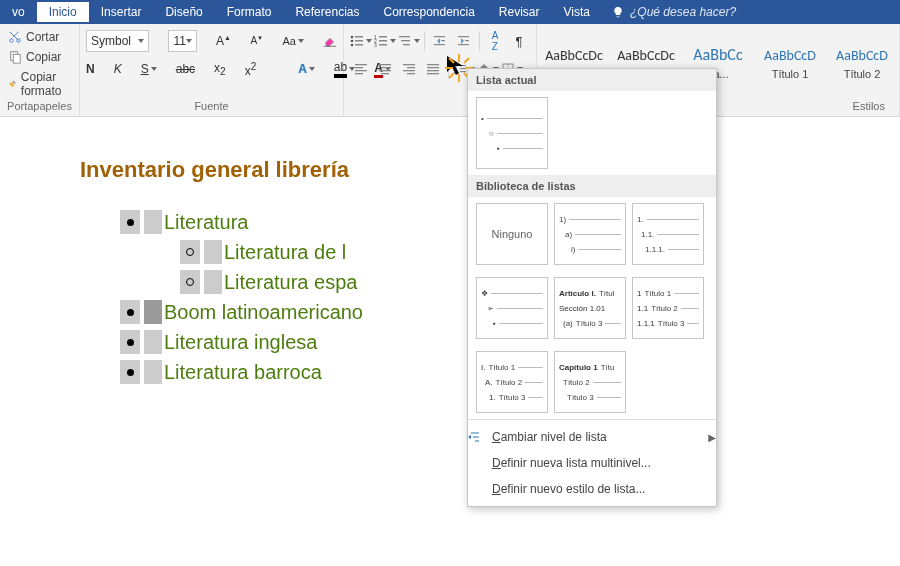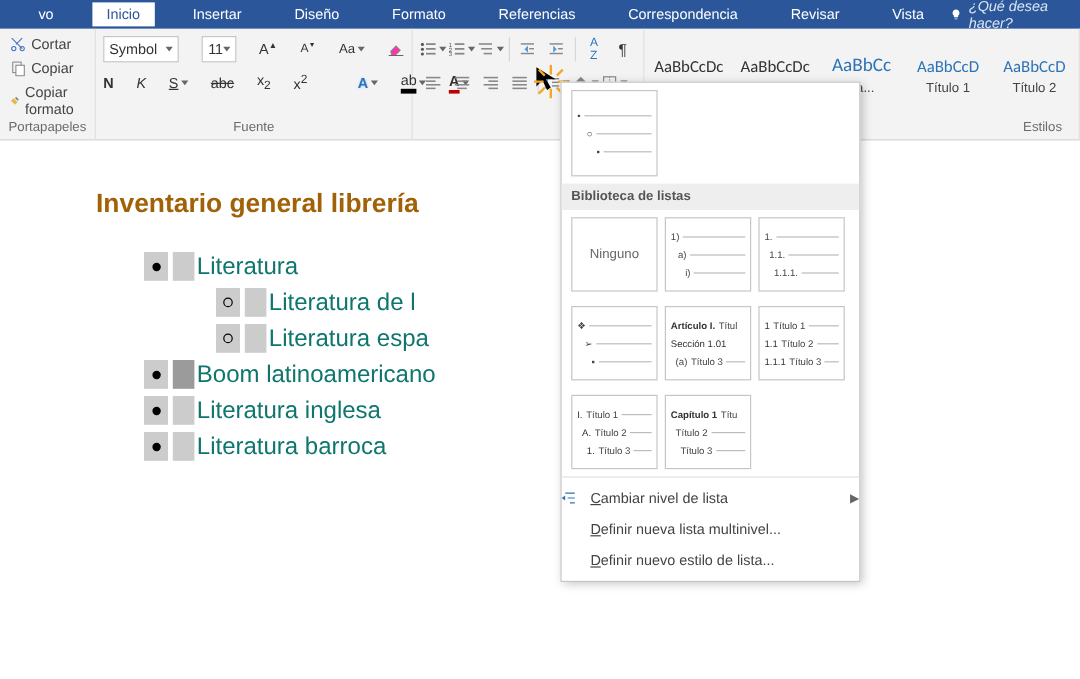--- a/index.html
+++ b/index.html
@@ -1,18 +1,18 @@
 <!DOCTYPE html>
 <html><head>
 <meta charset="utf-8">
 <style>
 * { box-sizing: border-box; margin: 0; padding: 0; }
 body { font-family: "Segoe UI", Tahoma, sans-serif; font-size: 12px; color: #333; background: #fff; width: 900px; overflow: hidden; }
 .tabs { background: #2b579a; color: #fff; display: flex; align-items: center; height: 24px; font-size: 12px; }
-.tab { padding: 0 12px; height: 20px; display: flex; align-items: center; cursor: pointer; margin-left: 20px; }
+.tab { padding: 0 12px; height: 20px; display: flex; align-items: center; cursor: pointer; }
 .tab.active { background: #fff; color: #2b579a; }
 .tell-me { display: flex; align-items: center; padding: 0 10px; color: #dbe5f3; font-style: italic; }
 .tell-me svg { margin-right: 6px; }
 .ribbon { background: #f3f3f4; border-bottom: 1px solid #d6d6d6; display: flex; height: 93px; }
 .group { border-right: 1px solid #e1e1e1; display: flex; flex-direction: column; justify-content: space-between; padding: 4px 4px 2px 4px; }
 .group-label { text-align: center; font-size: 11px; color: #6b6b6b; padding-bottom: 2px; }
 .g-body { display: flex; flex-direction: column; gap: 2px; }
 .clip-row { display: flex; align-items: center; gap: 4px; padding: 2px 4px; cursor: pointer; font-size: 12px; color: #444; }
 .font-row { display: flex; align-items: center; gap: 19px; }
 .font-name { border: 1px solid #c6c6c6; background: #fff; height: 22px; width: 96px; padding: 0 4px; display: flex; align-items: center; font-size: 12px; }
@@ -20,21 +20,21 @@
 .ibtn { width: 22px; height: 22px; display: inline-flex; align-items: center; justify-content: center; cursor: pointer; border-radius: 2px; }
 .row { display: flex; align-items: center; gap: 2px; }
 .sep-v { width: 1px; background: #d6d6d6; height: 20px; margin: 0 2px; }
 .para-rows { display: flex; flex-direction: column; gap: 6px; }
 .styles-body { display: flex; align-items: flex-start; gap: 6px; padding-top: 8px; }
 .style-tile { width: 66px; text-align: center; font-size: 11px; color: #444; cursor: pointer; }
 .style-preview { font-family: Calibri, sans-serif; font-size: 14px; color: #333; margin-bottom: 4px; height: 28px; display: flex; align-items: flex-end; justify-content: center; overflow: hidden; white-space: nowrap; }
 .style-preview.heading { color: #2e74b5; font-size: 16px; }
 .document { position: relative; padding: 40px 80px; }
 .doc-title { font-size: 22px; color: #a16207; margin-bottom: 24px; font-weight: 600; }
-.doc-list { font-size: 20px; color: #0f766e; line-height: 30px; }
+.doc-list { font-size: 20px; color: #4d7c0f; line-height: 30px; }
 .li1 { display: flex; align-items: center; margin-left: 40px; }
 .li2 { display: flex; align-items: center; margin-left: 100px; }
 .bullet-box { width: 20px; height: 24px; background: #ccc; display: flex; align-items: center; justify-content: center; margin-right: 4px; }
 .gap-box { width: 18px; height: 24px; background: #ccc; margin-right: 2px; }
 .gap-box.dark { background: #9b9b9b; }
 .bullet-disc { width: 7px; height: 7px; background: #000; border-radius: 50%; }
 .bullet-circ { width: 8px; height: 8px; border: 1.5px solid #000; border-radius: 50%; }
 
 .gallery { position: absolute; left: 467px; top: 68px; width: 250px; background: #fff; border: 1px solid #c6c6c6; box-shadow: 2px 2px 8px rgba(0,0,0,.25); }
 .g-header { background: #eeeeee; font-size: 11px; font-weight: 600; color: #555; padding: 5px 8px; }
@@ -376,20 +376,21 @@
     <line x1="0" y1="14" x2="8" y2="14"></line>
       <line x1="20" y1="14" x2="28" y2="14"></line>
     <line x1="4" y1="4" x2="9" y2="9"></line>
       <line x1="19" y1="19" x2="24" y2="24"></line>
     <line x1="24" y1="4" x2="19" y2="9"></line>
       <line x1="9" y1="19" x2="4" y2="24"></line>
   </g>
 </svg>
 
 <div class="gallery">
+  <div class="g-header">Lista actual</div>
   <div class="g-tile-row">
     <div class="g-tile">
       <div class="tl">
           <span class="lab">•</span>
           <span class="ln"></span>
         </div>
       <div class="tl" style="margin-left:8px">
           <span class="lab">○</span>
           <span class="ln"></span>
         </div>

